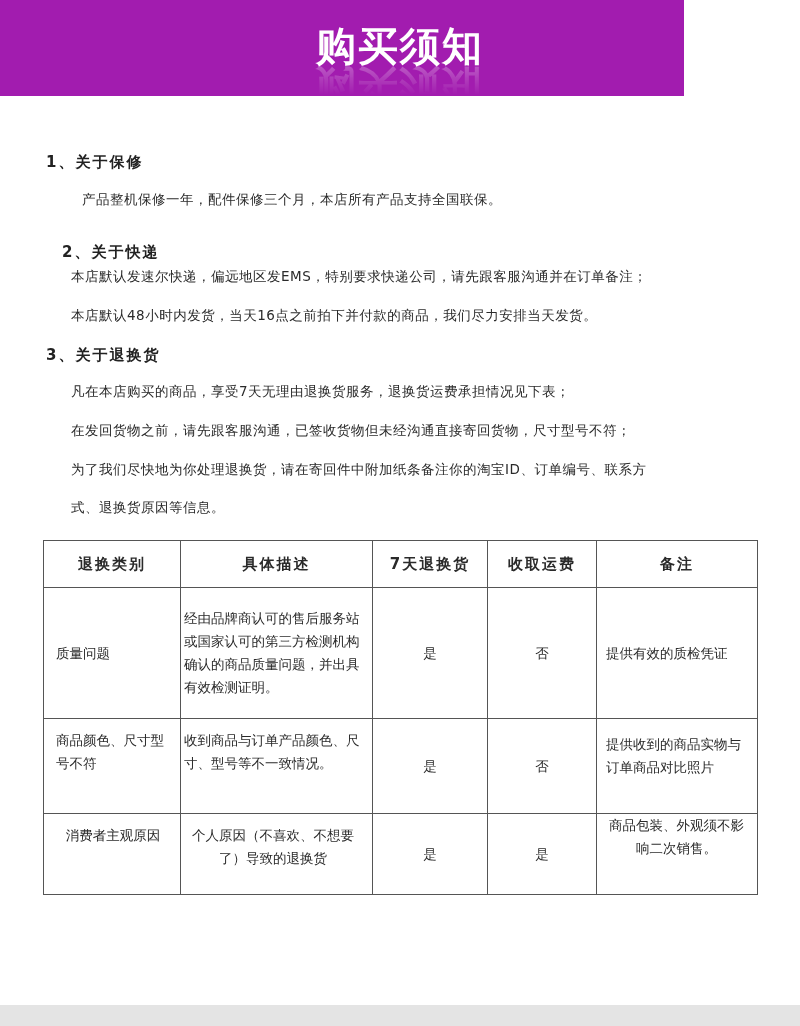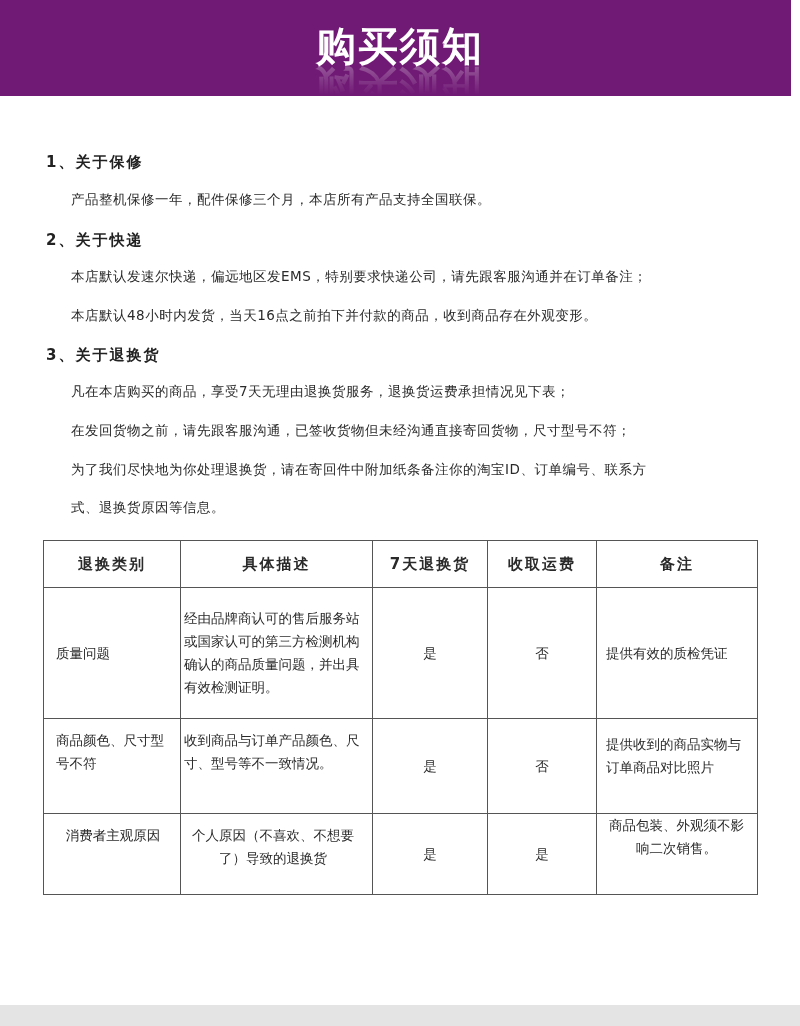--- a/index.html
+++ b/index.html
@@ -1,21 +1,21 @@
 <!DOCTYPE html>
 <html><head>
   <meta charset="utf-8">
   <style>
     * { margin: 0; padding: 0; box-sizing: border-box; }
     html, body { width: 800px; height: 1026px; background: #ffffff; overflow: hidden; }
     body { font-family: "DejaVu Sans", "Liberation Sans", sans-serif; color: #222; position: relative; }
 
     .banner {
-      position: absolute; left: 0; top: 0; width: 791px; height: 96px;
-      background: #701a75; overflow: hidden;
+      position: absolute; left: 0; top: 0; width: 684px; height: 96px;
+      background: #a21caf; overflow: hidden;
     }
     .banner-title {
       position: absolute; left: 0; top: 24px; width: 800px; text-align: center;
       font-size: 40px; font-weight: bold; color: #ffffff; letter-spacing: 2px;
       line-height: 44px;
     }
     .banner-reflection {
       position: absolute; left: 0; top: 64px; width: 800px; text-align: center;
       font-size: 40px; font-weight: bold; color: #ffffff; letter-spacing: 2px;
       line-height: 44px; transform: scaleY(-1); opacity: 0.28;
@@ -67,25 +67,25 @@
   </style>
 </head>
 <body>
 
 <div class="banner">
   <div class="banner-title">购买须知</div>
   <div class="banner-reflection">购买须知</div>
 </div>
 
 <div class="section-title" style="top:152px;">1、关于保修</div>
-<div class="para" style="top:189px;">产品整机保修一年，配件保修三个月，本店所有产品支持全国联保。</div>
+<div class="para" style="top:189px;margin-left:11px;">产品整机保修一年，配件保修三个月，本店所有产品支持全国联保。</div>
 
-<div class="section-title" style="top:230px;">2、关于快递</div>
+<div class="section-title" style="top:242px;margin-left:16px;">2、关于快递</div>
 <div class="para" style="top:266px;">本店默认发速尔快递，偏远地区发EMS，特别要求快递公司，请先跟客服沟通并在订单备注；</div>
-<div class="para" style="top:305px;">本店默认48小时内发货，当天16点之前拍下并付款的商品，收到商品存在外观变形。</div>
+<div class="para" style="top:305px;">本店默认48小时内发货，当天16点之前拍下并付款的商品，我们尽力安排当天发货。</div>
 
 <div class="section-title" style="top:345px;">3、关于退换货</div>
 <div class="para" style="top:381px;">凡在本店购买的商品，享受7天无理由退换货服务，退换货运费承担情况见下表；</div>
 <div class="para" style="top:420px;">在发回货物之前，请先跟客服沟通，已签收货物但未经沟通直接寄回货物，尺寸型号不符；</div>
 <div class="para" style="top:459px;">为了我们尽快地为你处理退换货，请在寄回件中附加纸条备注你的淘宝ID、订单编号、联系方</div>
 <div class="para" style="top:497px;">式、退换货原因等信息。</div>
 
 <table class="policy-table">
   <colgroup>
     <col style="width:137px">

